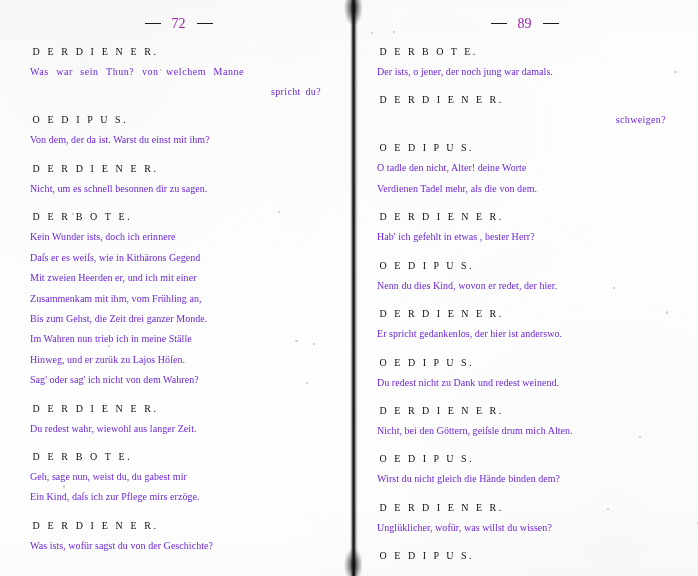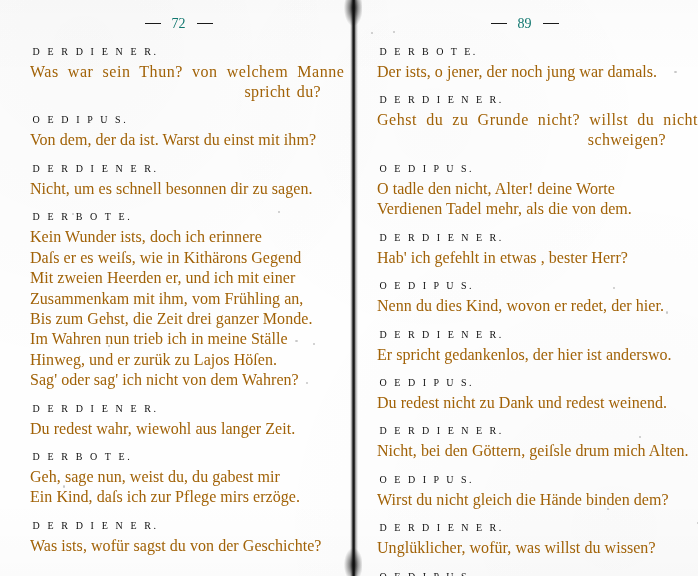--- a/index.html
+++ b/index.html
@@ -92,21 +92,21 @@
     padding: 0 26px 0 28px;
   }
 
   
   .folio {
     text-align: center;
     font-size: 14.5px;
     letter-spacing: .5px;
     margin: 0 0 14px 0;
     white-space: nowrap;
-    color: #0f766e;
+    color: #a21caf;
   }
   .folio .rule {
     display: inline-block;
     width: 16px;
     height: 1.5px;
     background: #1a1a1a;
     vertical-align: middle;
     margin: 0 11px;
   }
   .folio .num {
@@ -125,23 +125,23 @@
     margin: 11px 0 5px 0;
     color: #101010;
     text-indent: 2.6px;
   }
   .page.right .speaker {
     letter-spacing: 2.5px;
   }
 
   
   .line {
-    font-size: 16px;
+    font-size: 10px;
     line-height: 20.4px;
-    color: #a16207;
+    color: #6d28d9;
     white-space: nowrap;
     letter-spacing: .05px;
     margin: 0;
   }
   .line.spread {
     
     letter-spacing: .55px;
     word-spacing: 4.5px;
   }
   .line.runover {
@@ -231,21 +231,20 @@
       <div class="folio">
         <span class="rule"></span><span class="num">89</span><span class="rule"></span>
       </div>
       <div id="right-body">
           <div class="speaker-group">
             <div class="speaker">D E R  B O T E.</div>
             <div class="line">Der ists, o jener, der noch jung war damals.</div>
           </div>
           <div class="speaker-group">
             <div class="speaker">D E R  D I E N E R.</div>
-            <div class="line spread">Gehst du zu Grunde nicht? willst du nicht</div>
             <div class="line runover">schweigen?</div>
           </div>
           <div class="speaker-group">
             <div class="speaker">O E D I P U S.</div>
             <div class="line">O tadle den nicht, Alter! deine Worte</div>
             <div class="line">Verdienen Tadel mehr, als die von dem.</div>
           </div>
           <div class="speaker-group">
             <div class="speaker">D E R  D I E N E R.</div>
             <div class="line">Hab' ich gefehlt in etwas , bester Herr?</div>

